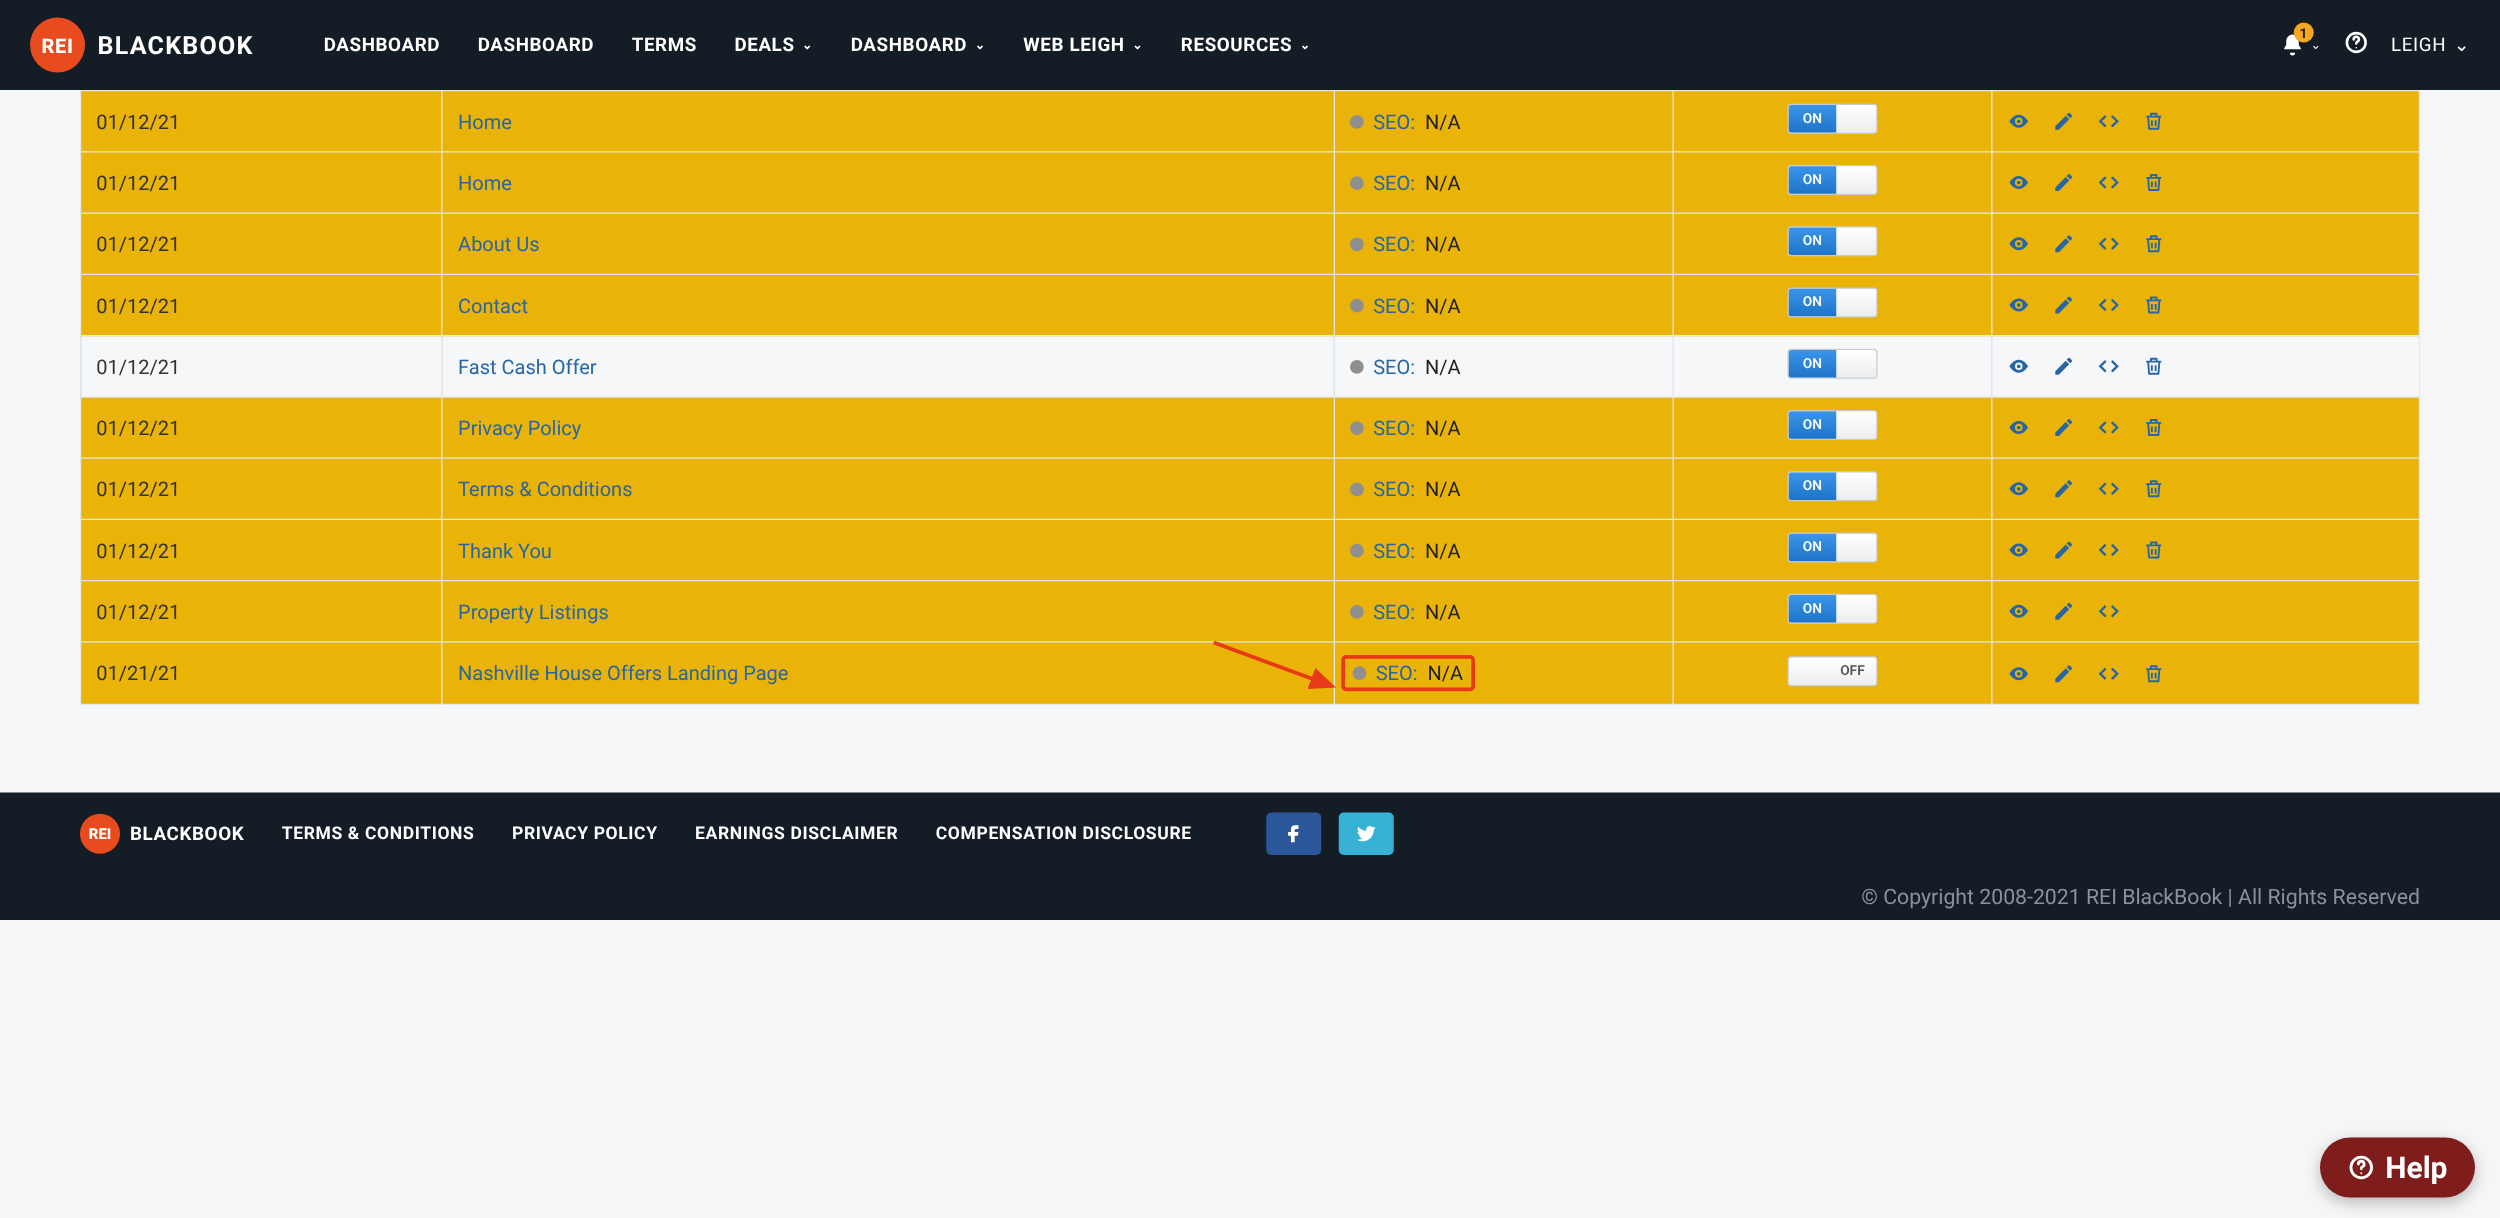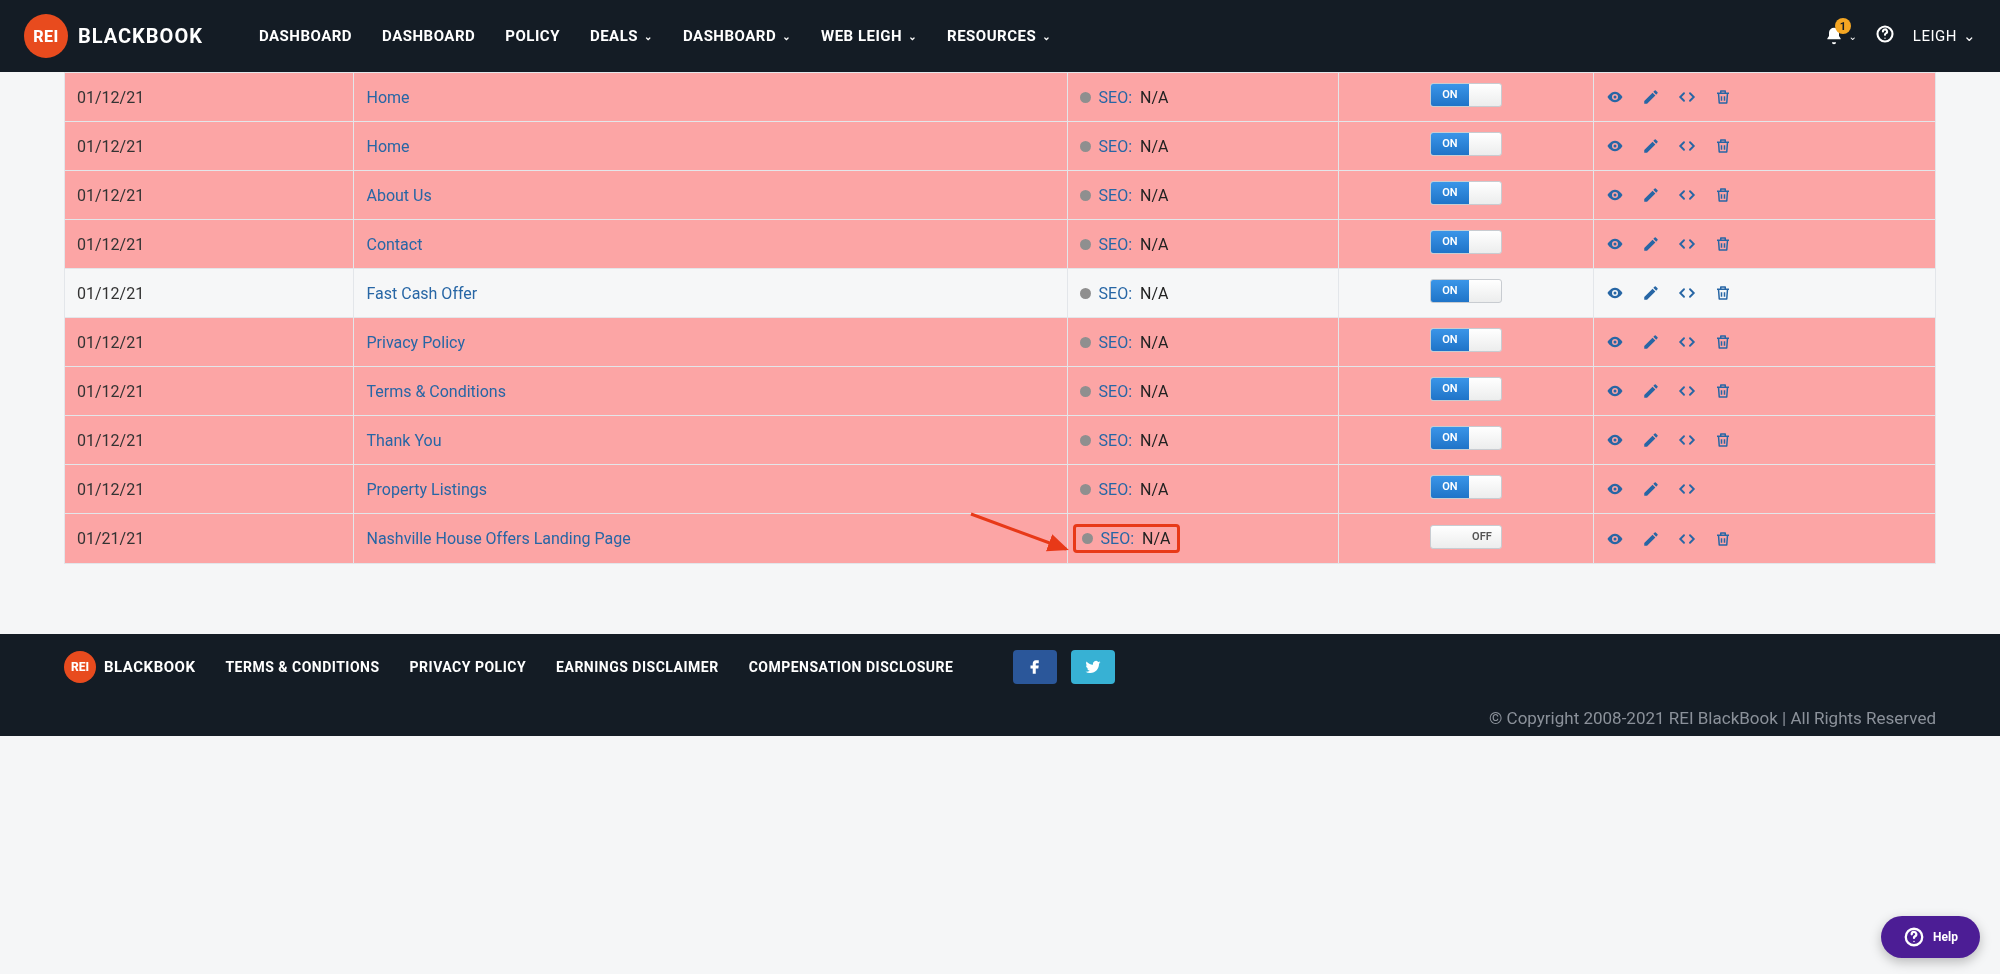--- a/index.html
+++ b/index.html
@@ -13,21 +13,21 @@
 .nav { display: flex; gap: 30px; margin-left: 56px; }
 .nav-item { color: #fff; font-weight: 700; font-size: 15px; letter-spacing: 0.5px; cursor: pointer; display: flex; align-items: center; gap: 6px; }
 .nav-item .chev { font-size: 10px; }
 .header-right { margin-left: auto; display: flex; align-items: center; gap: 18px; color: #fff; }
 .bell-wrap { position: relative; display: flex; align-items: center; gap: 4px; cursor: pointer; }
 .badge { position: absolute; top: -8px; right: 6px; background: #f5a623; color: #141c25; font-size: 11px; font-weight: 700; border-radius: 50%; width: 16px; height: 16px; display: flex; align-items: center; justify-content: center; }
 .user { font-weight: 400; font-size: 15px; letter-spacing: 0.5px; display: flex; align-items: center; gap: 6px; cursor: pointer; }
 
 
 .content { padding: 0 64px 0 64px; }
-.table { width: 100%; border-collapse: collapse; background: #fca5a5; border: 1px solid #e3e6ea; border-top: none; }
+.table { width: 100%; border-collapse: collapse; background: #eab308; border: 1px solid #e3e6ea; border-top: none; }
 .table td { border: 1px solid #e3e6ea; padding: 10px 12px; vertical-align: middle; font-size: 16px; }
 .col-date { width: 164px; }
 .col-page { width: 404px; }
 .col-seo { width: 154px; }
 .col-toggle { width: 144px; text-align: center; }
 .col-actions { width: 194px; }
 .page-link { color: #2766a5; cursor: pointer; }
 .seo-cell { display: flex; align-items: center; gap: 8px; }
 .seo-dot { width: 11px; height: 11px; background: #8f8f8f; border-radius: 50%; display: inline-block; }
 .seo-label { color: #2766a5; cursor: pointer; }
@@ -55,38 +55,38 @@
 .footer-logo .fcircle { width:32px; height:32px; background:#e84b1e; border-radius:50%; display:flex; align-items:center; justify-content:center; font-weight:800; font-size:12px; }
 .footer-links { display:flex; gap:30px; }
 .footer-link { color:#fff; font-weight:700; font-size:14px; letter-spacing:0.5px; cursor:pointer; }
 .social { display:flex; gap:14px; margin-left:30px; }
 .social-btn { width:44px; height:34px; border-radius:4px; display:flex; align-items:center; justify-content:center; cursor:pointer; }
 .fb { background:#2b579a; }
 .tw { background:#37b1d4; }
 .copyright { text-align:right; color:#8b919a; font-size:17px; margin-top:24px; }
 
 
-.help-float { position:fixed; bottom:16px; right:20px; background:#4c1d95; color:#fff; border-radius:28px; padding:10px 22px; display:flex; align-items:center; gap:8px; font-weight:700; font-size:12px; cursor:pointer; box-shadow:0 4px 12px rgba(0,0,0,0.25); }
+.help-float { position:fixed; bottom:16px; right:20px; background:#7f1d1d; color:#fff; border-radius:28px; padding:10px 22px; display:flex; align-items:center; gap:8px; font-weight:700; font-size:24px; cursor:pointer; box-shadow:0 4px 12px rgba(0,0,0,0.25); }
 
 .seo-wrap { position:relative; }
 .arrow-svg { position:absolute; left:-110px; top:-18px; width:120px; height:50px; }
 
 </style>
 </head>
 <body>
 
 <div class="header">
   <div class="logo">
     <div class="logo-circle">REI</div>
     <div class="logo-text">BLACKBOOK</div>
   </div>
   <div class="nav">
     <div class="nav-item">DASHBOARD</div>
     <div class="nav-item">DASHBOARD</div>
-    <div class="nav-item">POLICY</div>
+    <div class="nav-item">TERMS</div>
     <div class="nav-item">
         <span>DEALS</span>
         <span class="chev">⌄</span>
       </div>
     <div class="nav-item">
         <span>DASHBOARD</span>
         <span class="chev">⌄</span>
       </div>
     <div class="nav-item">
         <span>WEB LEIGH</span>

